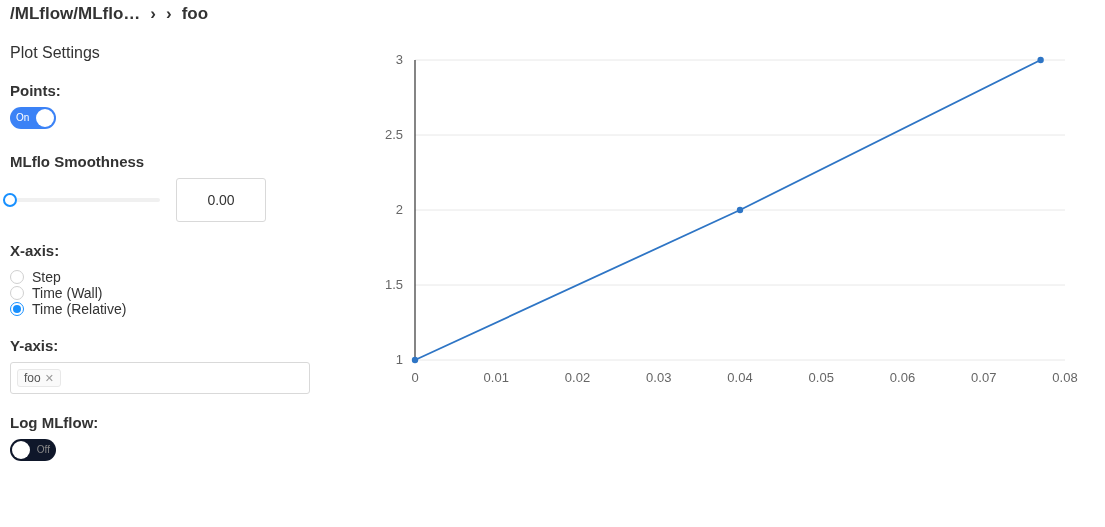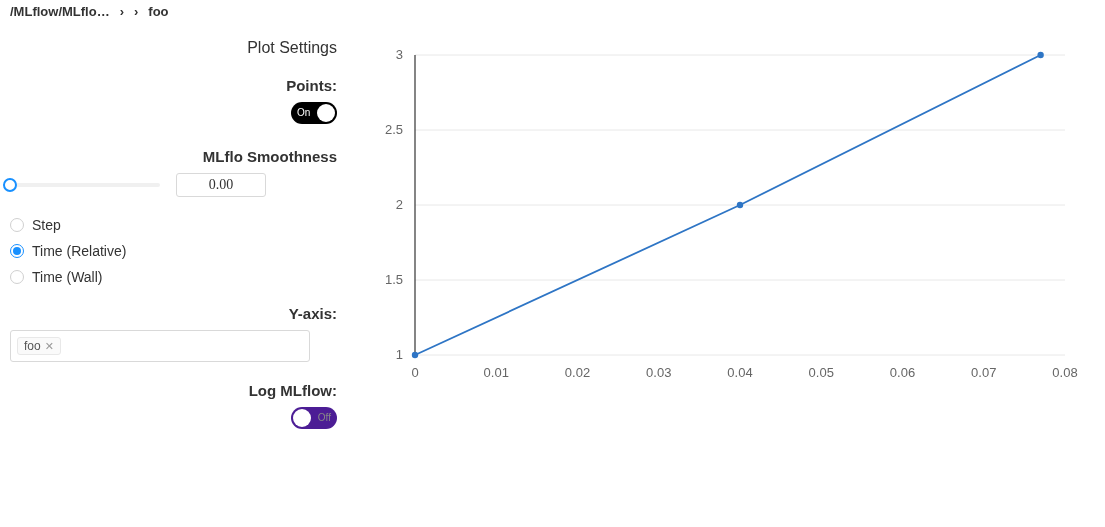--- a/index.html
+++ b/index.html
@@ -9,62 +9,61 @@
     font-family: -apple-system, BlinkMacSystemFont, "Segoe UI", Helvetica, Arial, sans-serif;
     color: #1f2328;
     background: #ffffff;
     overflow: hidden;
   }
   .breadcrumb {
     display: flex;
     align-items: center;
     gap: 10px;
     padding: 4px 10px 6px 10px;
-    font-size: 13px;
+    font-size: 17px;
     font-weight: 600;
     color: #333;
     white-space: nowrap;
   }
   .breadcrumb .crumb { color: #333; }
   .breadcrumb .sep { color: #333; font-weight: 600; }
   .main {
     display: flex;
     width: 100%;
     height: calc(100% - 32px);
   }
   .sidebar {
     width: 345px;
     padding: 14px 8px 8px 10px;
-    text-align: right;
   }
   .sidebar h3.settings-title {
     margin: 0 0 20px 0;
     font-size: 16px;
     font-weight: 400;
     color: #333;
   }
   .field-label {
     font-size: 15px;
     color: #333;
     margin: 0 0 8px 0;
     font-weight: bold;
   }
   .group { margin-bottom: 20px; }
 
   
   .toggle {
     position: relative;
     width: 46px; height: 22px;
-    background: #4c1d95;
+    background: #0f172a;
     border-radius: 11px;
     cursor: pointer;
     display: inline-flex;
     align-items: center;
   }
-  .toggle.on { background: #000000; }
+  .toggle.on { background: #3b82f6; }
   .toggle .knob {
     position: absolute;
     top: 2px;
     width: 18px; height: 18px;
     background: #fff;
     border-radius: 50%;
     transition: left .1s;
   }
   .toggle.on .knob { right: 2px; left: auto; }
   .toggle.off .knob { left: 2px; }
@@ -94,33 +93,32 @@
     position: absolute;
     top: 50%; left: 0;
     transform: translate(-50%, -50%);
     width: 14px; height: 14px;
     border: 2px solid #1890ff;
     background: #fff;
     border-radius: 50%;
   }
   .slider-value-box {
     width: 90px;
-    height: 24px;
+    height: 44px;
     border: 1px solid #d9d9d9;
     border-radius: 3px;
     display: flex;
     align-items: center;
     justify-content: center;
     font-size: 14px;
     color: #333;
-    font-family: Liberation Serif, serif;
-  }
-
-  
-  .radio-list { display: flex; flex-direction: column; gap: 10px; margin-top: 10px; }
+  }
+
+  
+  .radio-list { display: flex; flex-direction: column; margin-top: 10px; }
   .radio-item {
     display: flex;
     align-items: center;
     gap: 8px;
     font-size: 14px;
     color: #333;
     cursor: pointer;
   }
   .radio-circle {
     width: 14px; height: 14px;
@@ -202,32 +200,33 @@
       <div class="field-label">MLflo Smoothness</div>
       <div class="slider-row">
         <div class="slider-track">
           <div class="slider-handle"></div>
         </div>
         <div class="slider-value-box">0.00</div>
       </div>
     </div>
 
     <div class="group">
+      <div class="field-label">X-axis:</div>
       <div class="radio-list">
         <div class="radio-item">
           <span class="radio-circle"></span>
           <span>Step</span>
         </div>
+        <div class="radio-item">
+          <span class="radio-circle"></span>
+          <span>Time (Wall)</span>
+        </div>
         <div class="radio-item selected">
           <span class="radio-circle"></span>
           <span>Time (Relative)</span>
-        </div>
-        <div class="radio-item">
-          <span class="radio-circle"></span>
-          <span>Time (Wall)</span>
         </div>
       </div>
     </div>
 
     <div class="group">
       <div class="field-label">Y-axis:</div>
       <div class="tag-input">
         <span class="tag">
           <span>foo</span>
           <span class="x">✕</span>

